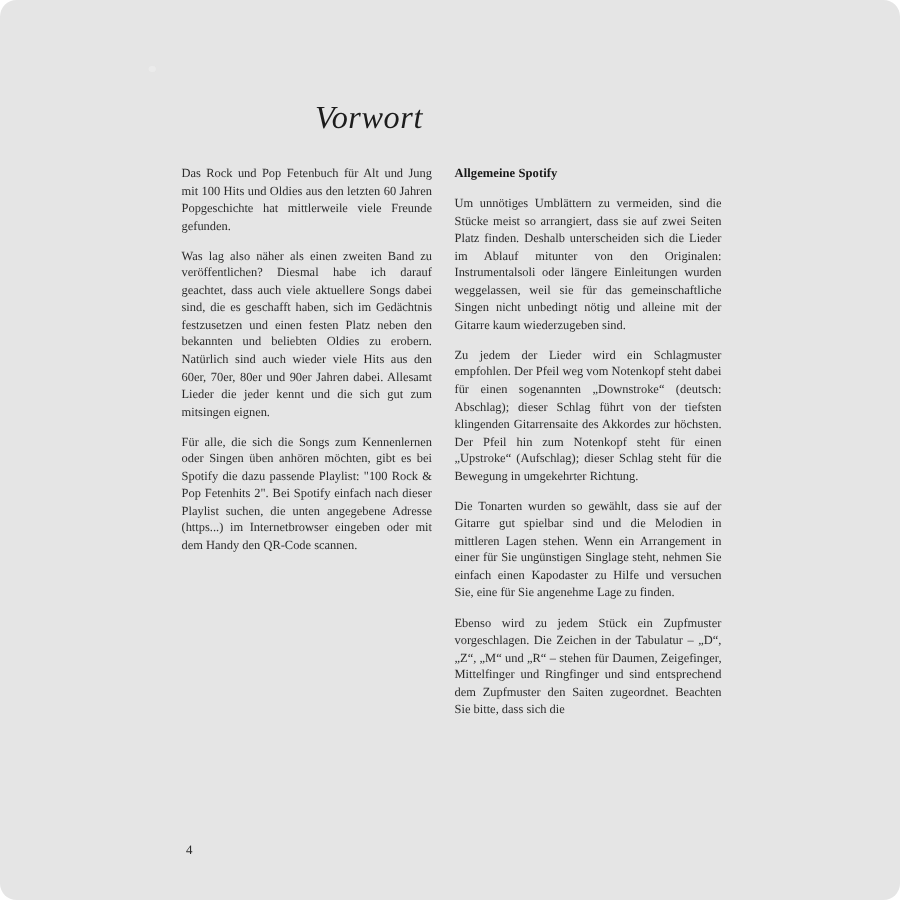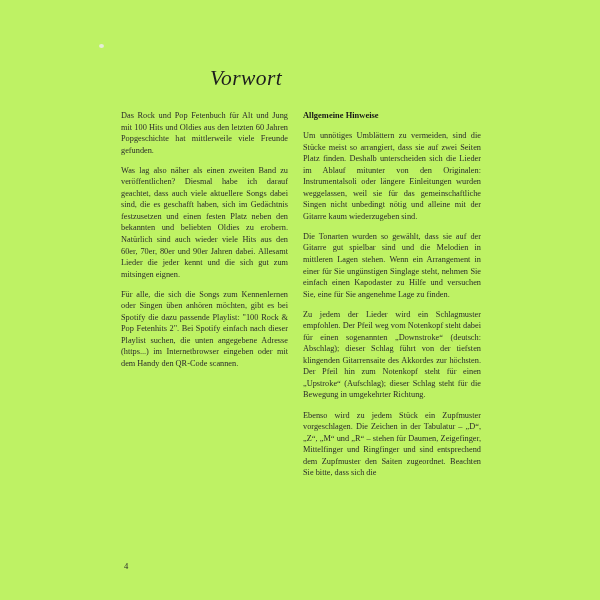--- a/index.html
+++ b/index.html
@@ -13,21 +13,22 @@
     font-family: "Liberation Serif", "DejaVu Serif", serif;
     color: #242424;
     overflow: hidden;
     position: relative;
     -webkit-font-smoothing: antialiased;
   }
 
   .page {
     position: absolute;
     inset: 0;
-    background: #bef264;
+    background: #e5e5e5;
+    border-radius: 11px;
   }
 
   
   .speck {
     position: absolute;
     left: 99px;
     top: 44px;
     width: 5px;
     height: 4px;
     background: #ececec;
@@ -113,24 +114,24 @@
 
   <div class="columns">
 
     <div class="col col-left">
       <p>Das Rock und Pop Fetenbuch für Alt und Jung mit 100 Hits und Oldies aus den letzten 60 Jahren Popgeschichte hat mittlerweile viele Freunde gefunden.</p>
       <p>Was lag also näher als einen zweiten Band zu veröffentlichen? Diesmal habe ich darauf geachtet, dass auch viele aktuellere Songs dabei sind, die es geschafft haben, sich im Gedächtnis festzusetzen und einen festen Platz neben den bekannten und beliebten Oldies zu erobern. Natürlich sind auch wieder viele Hits aus den 60er, 70er, 80er und 90er Jahren dabei. Allesamt Lieder die jeder kennt und die sich gut zum mitsingen eignen.</p>
       <p>Für alle, die sich die Songs zum Kennenlernen oder Singen üben anhören möchten, gibt es bei Spotify die dazu passende Playlist: "100 Rock &amp; Pop Fetenhits 2". Bei Spotify einfach nach dieser Playlist suchen, die unten angegebene Adresse (https...) im Internetbrowser eingeben oder mit dem Handy den QR-Code scannen.</p>
     </div>
 
     <div class="col col-right">
-      <p class="subhead">Allgemeine Hinweise</p>
+      <p class="subhead">Allgemeine Spotify</p>
       <p>Um unnötiges Umblättern zu vermeiden, sind die Stücke meist so arrangiert, dass sie auf zwei Seiten Platz finden. Deshalb unterscheiden sich die Lieder im Ablauf mitunter von den Originalen: Instrumentalsoli oder längere Einleitungen wurden weggelassen, weil sie für das gemeinschaftliche Singen nicht unbedingt nötig und alleine mit der Gitarre kaum wiederzugeben sind.</p>
+      <p>Zu jedem der Lieder wird ein Schlagmuster empfohlen. Der Pfeil weg vom Notenkopf steht dabei für einen sogenannten „Downstroke“ (deutsch: Abschlag); dieser Schlag führt von der tiefsten klingenden Gitarrensaite des Akkordes zur höchsten. Der Pfeil hin zum Notenkopf steht für einen „Upstroke“ (Aufschlag); dieser Schlag steht für die Bewegung in umgekehrter Richtung.</p>
       <p>Die Tonarten wurden so gewählt, dass sie auf der Gitarre gut spielbar sind und die Melodien in mittleren Lagen stehen. Wenn ein Arrangement in einer für Sie ungünstigen Singlage steht, nehmen Sie einfach einen Kapodaster zu Hilfe und versuchen Sie, eine für Sie angenehme Lage zu finden.</p>
-      <p>Zu jedem der Lieder wird ein Schlagmuster empfohlen. Der Pfeil weg vom Notenkopf steht dabei für einen sogenannten „Downstroke“ (deutsch: Abschlag); dieser Schlag führt von der tiefsten klingenden Gitarrensaite des Akkordes zur höchsten. Der Pfeil hin zum Notenkopf steht für einen „Upstroke“ (Aufschlag); dieser Schlag steht für die Bewegung in umgekehrter Richtung.</p>
       <p>Ebenso wird zu jedem Stück ein Zupfmuster vorgeschlagen. Die Zeichen in der Tabulatur – „D“, „Z“, „M“ und „R“ – stehen für Daumen, Zeigefinger, Mittelfinger und Ringfinger und sind entsprechend dem Zupfmuster den Saiten zugeordnet. Beachten Sie bitte, dass sich die</p>
     </div>
 
   </div>
 
   <div class="page-number">4</div>
 
 </div>
 
 </body></html>

